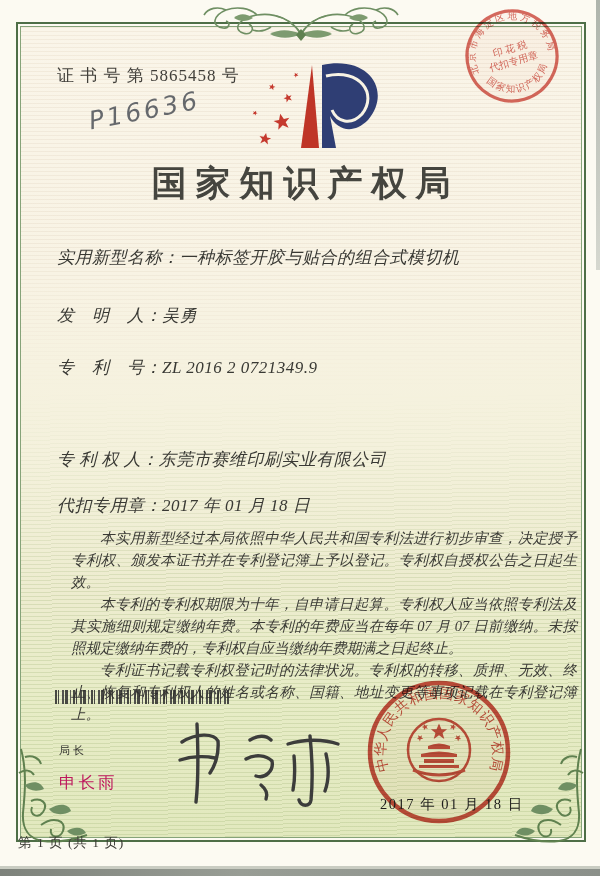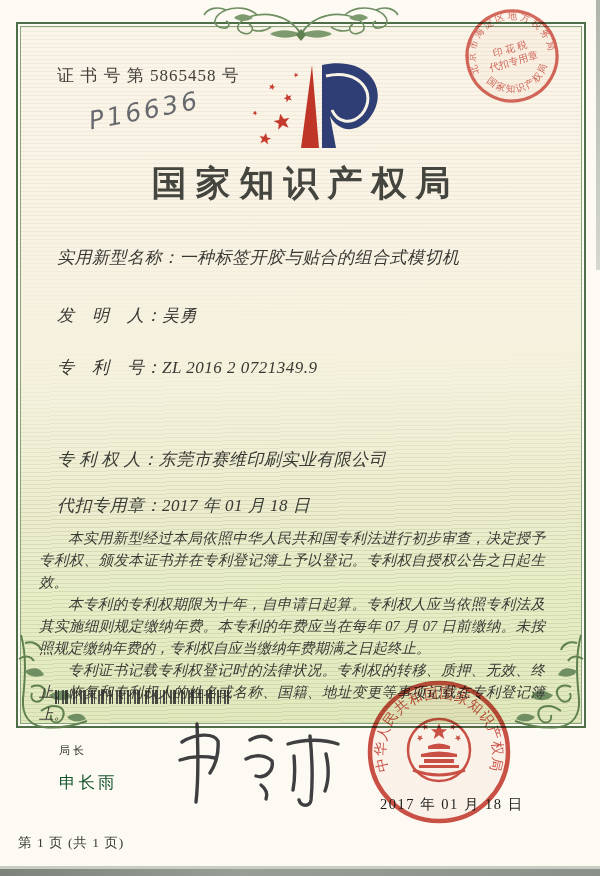--- a/index.html
+++ b/index.html
@@ -9,21 +9,21 @@
     background:#fcfaf2;overflow:hidden;
     font-family:"Liberation Serif","DejaVu Serif",serif;color:#3a3a36;
   }
   
   .edge-bottom{position:absolute;left:0;bottom:0;width:600px;height:7px;
     background:linear-gradient(90deg,#7d827b,#989d95 40%,#8b908a);}
   .edge-bottom2{position:absolute;left:0;bottom:7px;width:600px;height:3px;background:#c9ccc2;}
   .edge-right{position:absolute;right:0;top:0;width:4px;height:270px;
     background:linear-gradient(180deg,#aeb4ac,#d6d8d0);}
   
-  .frame{position:absolute;left:16px;top:22px;width:570px;height:706px;
+  .frame{position:absolute;left:16px;top:22px;width:570px;height:820px;
     border:2px solid #4e6e47;}
   .frame-inner{position:absolute;inset:2px;border:1px solid #86a379;
     background:linear-gradient(178deg,#faf5e9 0%,#f8f3e4 30%,#f4f1dc 52%,#edeccf 68%,#e7ecc6 82%,#e1e8bd 100%);}
   .lines-top{position:absolute;left:0;top:0;right:0;height:45%;
     background:repeating-linear-gradient(180deg,rgba(190,160,130,0.12) 0 1px,transparent 1px 4px);
     -webkit-mask-image:linear-gradient(180deg,#000 60%,transparent);mask-image:linear-gradient(180deg,#000 60%,transparent);}
   .lines-bottom{position:absolute;left:0;bottom:0;right:0;height:55%;
     background:repeating-linear-gradient(179deg,rgba(120,150,75,0.18) 0 1px,transparent 1px 4px);
     -webkit-mask-image:linear-gradient(180deg,transparent,#000 45%);mask-image:linear-gradient(180deg,transparent,#000 45%);}
   
@@ -33,27 +33,27 @@
   
   .content{position:absolute;inset:0;}
   .cert-no{position:absolute;left:39px;top:40px;font-size:17px;letter-spacing:1px;color:#413f3a;}
   .hand-no{position:absolute;left:70px;top:72px;font-size:25px;font-style:italic;
     font-family:"DejaVu Sans",sans-serif;color:#4d5158;transform:rotate(-11deg);letter-spacing:3px;opacity:.85;}
   .logo{position:absolute;left:220px;top:34px;}
   .title{position:absolute;left:0;right:0;top:136px;text-align:center;
     font-size:35px;font-weight:700;letter-spacing:9px;color:#45453f;text-indent:9px;}
   .field{position:absolute;left:39px;font-size:17px;color:#393934;letter-spacing:.5px;white-space:nowrap;font-style:italic;}
   .f0{top:222px}.f1{top:280px}.f2{top:332px}.f3{top:374px}.f4{top:424px}.f5{top:470px}
-  .paras{position:absolute;left:21px;top:503px;width:506px;font-size:14.5px;line-height:22px;
+  .paras{position:absolute;left:53px;top:503px;width:506px;font-size:14.5px;line-height:22px;
     text-align:justify;color:#3b3b36;font-style:italic;}
   .paras p{margin:0;text-indent:2em;}
   .barcode{position:absolute;left:37px;top:666px;width:174px;height:14px;opacity:.85;
     background:repeating-linear-gradient(90deg,#2c2c2c 0 2px,transparent 2px 3px,#2c2c2c 3px 4px,transparent 4px 7px,#383838 7px 9px,transparent 9px 10px,#2c2c2c 10px 13px,transparent 13px 15px,#444 15px 16px,transparent 16px 18px);}
   .signer-title{position:absolute;left:41px;top:719px;font-size:11px;letter-spacing:3px;color:#2f2f2b;}
-  .signer-name{position:absolute;left:41px;top:748px;font-size:16.5px;letter-spacing:3px;color:#14532d;}
+  .signer-name{position:absolute;left:41px;top:748px;font-size:16.5px;letter-spacing:3px;color:#be185d;}
   .signature{position:absolute;left:140px;top:688px;}
   .seal-main{position:absolute;left:339px;top:646px;opacity:.88;mix-blend-mode:multiply;}
   .date-stamp{position:absolute;left:362px;top:771px;font-size:14.5px;color:#1e1e1c;letter-spacing:1.5px;z-index:3;}
   .footer{position:absolute;left:0;right:0;top:810px;text-align:left;font-size:13.5px;color:#3c3c36;letter-spacing:1px;}
   .seal-tax{position:absolute;left:462px;top:6px;transform:rotate(-16deg);opacity:.8;mix-blend-mode:multiply;}
   .sr{fill:#c5392e;}
   svg{display:block;}
 </style>
 </head>
 <body>

